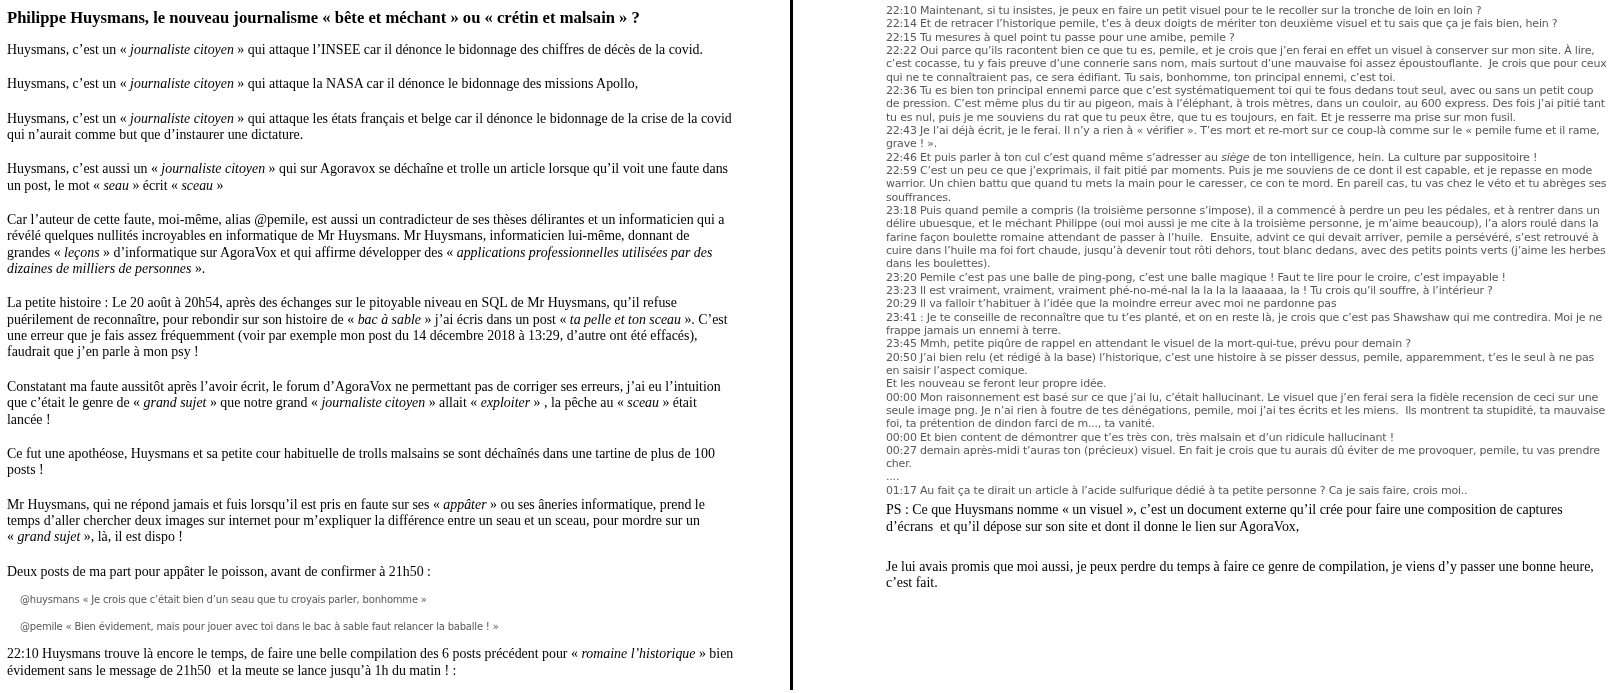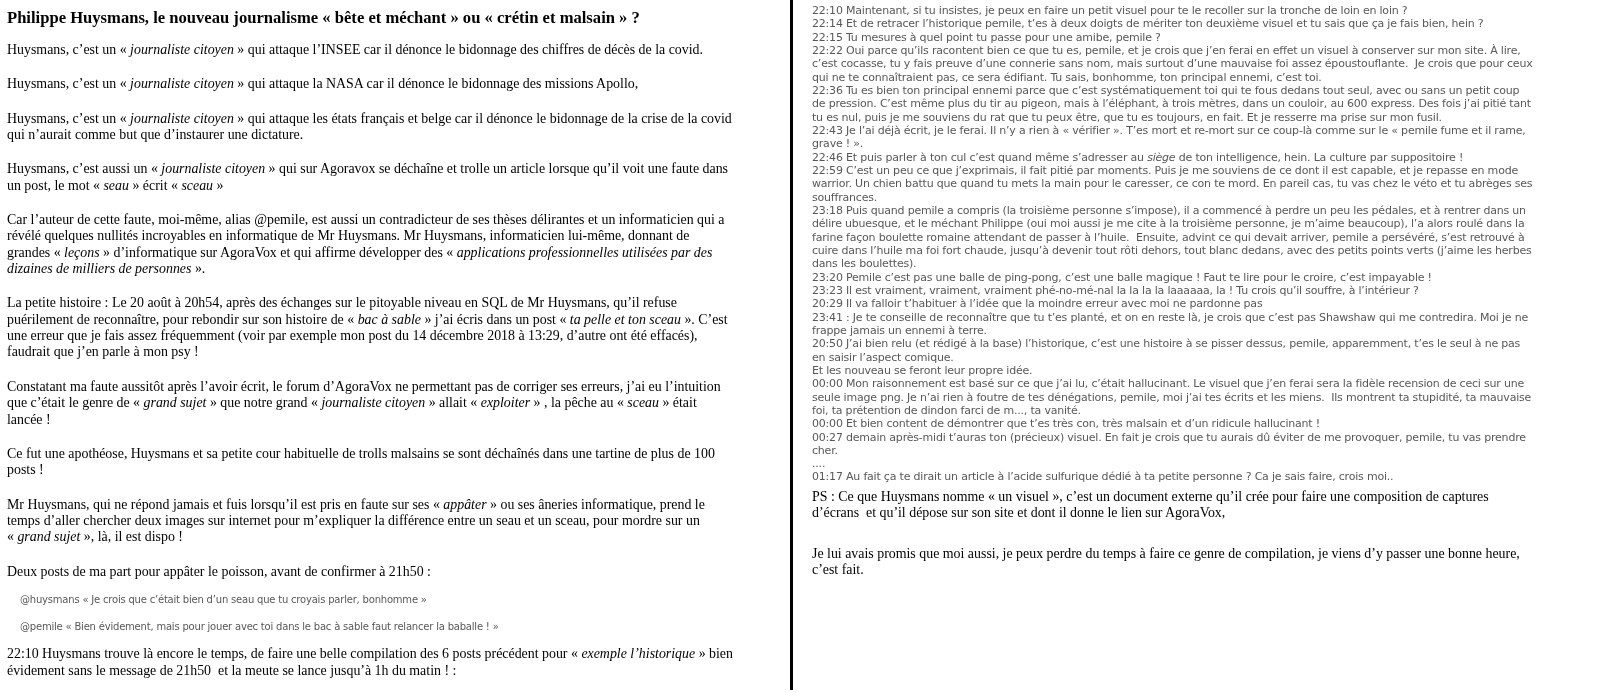--- a/index.html
+++ b/index.html
@@ -11,21 +11,21 @@
     color:var(--c-text,#000);}
   .title{margin:0 0 15px 0;font-size:16.6px;line-height:19px;font-weight:bold;white-space:pre-wrap;}
   .block{margin:0 0 18px 0;white-space:pre-wrap;}
   .block.tight{margin-bottom:0;}
   .block.quote{margin:13px;font-family:"DejaVu Sans",sans-serif;font-size:10px;line-height:13.7px;
     letter-spacing:-0.2px;color:var(--c-muted,#58585a);}
   .block.quote.gap{margin-bottom:13px;}
 
   .divider{position:absolute;left:790px;top:0;width:3px;height:690px;background:var(--c-divider,#000);}
 
-  .right-col{position:absolute;left:812px;top:4px;width:722px;}
+  .right-col{position:absolute;left:886px;top:4px;width:722px;}
   .msg{margin:0;font-family:"DejaVu Sans",sans-serif;font-size:11px;line-height:13.33px;
     letter-spacing:-0.2px;color:var(--c-muted,#58585a);white-space:pre-wrap;}
   .ps{margin-top:5px;font-family:"Liberation Serif",serif;font-size:13.9px;line-height:16.4px;
     color:var(--c-text,#000);}
   .ps-para{margin:0;white-space:pre-wrap;}
   .ps-para + .ps-para{margin-top:24px;}
   i{font-style:italic;}
 </style>
 </head>
 <body>
@@ -41,21 +41,21 @@
         <p class="block"><span>Huysmans, c’est un «&nbsp;</span><i>journaliste citoyen</i><span>&nbsp;» qui attaque les états français et belge car il dénonce le bidonnage de la crise de la covid qui n’aurait comme but que d’instaurer une dictature.</span></p>
         <p class="block"><span>Huysmans, c’est aussi un «&nbsp;</span><i>journaliste citoyen</i><span>&nbsp;» qui sur Agoravox se déchaîne et trolle un article lorsque qu’il voit une faute dans un post, le mot «&nbsp;</span><i>seau</i><span>&nbsp;» écrit «&nbsp;</span><i>sceau</i><span>&nbsp;»</span></p>
         <p class="block"><span>Car l’auteur de cette faute, moi-même, alias @pemile, est aussi un contradicteur de ses thèses délirantes et un informaticien qui a révélé quelques nullités incroyables en informatique de Mr Huysmans. Mr Huysmans, informaticien lui-même, donnant de grandes «&nbsp;</span><i>leçons</i><span>&nbsp;» d’informatique sur AgoraVox et qui affirme développer des «&nbsp;</span><i>applications professionnelles utilisées par des dizaines de milliers de personnes</i><span>&nbsp;».</span></p>
         <p class="block"><span>La petite histoire&nbsp;: Le 20 août à 20h54, après des échanges sur le pitoyable niveau en SQL de Mr Huysmans, qu’il refuse puérilement de reconnaître, pour rebondir sur son histoire de «&nbsp;</span><i>bac à sable</i><span>&nbsp;» j’ai écris dans un post «&nbsp;</span><i>ta pelle et ton sceau</i><span>&nbsp;». C’est une erreur que je fais assez fréquemment (voir par exemple mon post du 14 décembre 2018 à 13:29, d’autre ont été effacés), faudrait que j’en parle à mon psy&nbsp;!</span></p>
         <p class="block"><span>Constatant ma faute aussitôt après l’avoir écrit, le forum d’AgoraVox ne permettant pas de corriger ses erreurs, j’ai eu l’intuition que c’était le genre de «&nbsp;</span><i>grand sujet</i><span>&nbsp;» que notre grand «&nbsp;</span><i>journaliste citoyen</i><span>&nbsp;» allait «&nbsp;</span><i>exploiter</i><span>&nbsp;» , la pêche au «&nbsp;</span><i>sceau</i><span>&nbsp;» était lancée&nbsp;!</span></p>
         <p class="block"><span>Ce fut une apothéose, Huysmans et sa petite cour habituelle de trolls malsains se sont déchaînés dans une tartine de plus de 100 posts&nbsp;!</span></p>
         <p class="block"><span>Mr Huysmans, qui ne répond jamais et fuis lorsqu’il est pris en faute sur ses «&nbsp;</span><i>appâter</i><span>&nbsp;» ou ses âneries informatique, prend le temps d’aller chercher deux images sur internet pour m’expliquer la différence entre un seau et un sceau, pour mordre sur un «&nbsp;</span><i>grand sujet</i><span>&nbsp;», là, il est dispo&nbsp;!</span></p>
         <p class="block tight"><span>Deux posts de ma part pour appâter le poisson, avant de confirmer à 21h50&nbsp;:</span></p>
         <p class="block quote"><span>@huysmans «&nbsp;Je crois que c’était bien d’un seau que tu croyais parler, bonhomme&nbsp;»</span></p>
         <p class="block quote gap"><span>@pemile «&nbsp;Bien évidement, mais pour jouer avec toi dans le bac à sable faut relancer la baballe&nbsp;!&nbsp;»</span></p>
-        <p class="block"><span>22:10 Huysmans trouve là encore le temps, de faire une belle compilation des 6 posts précédent pour «&nbsp;</span><i>exemple l’historique</i><span>&nbsp;» bien évidement sans le message de 21h50  et la meute se lance jusqu’à 1h du matin&nbsp;!&nbsp;:</span></p>
+        <p class="block"><span>22:10 Huysmans trouve là encore le temps, de faire une belle compilation des 6 posts précédent pour «&nbsp;</span><i>romaine l’historique</i><span>&nbsp;» bien évidement sans le message de 21h50  et la meute se lance jusqu’à 1h du matin&nbsp;!&nbsp;:</span></p>
       </div>
   </div>
 
   <div class="divider"></div>
 
   <div class="right-col">
     <div>
 
     <p class="msg"><span>22:10 Maintenant, si tu insistes, je peux en faire un petit visuel pour te le recoller sur la tronche de loin en loin&nbsp;?</span></p>
         <p class="msg"><span>22:14 Et de retracer l’historique pemile, t’es à deux doigts de mériter ton deuxième visuel et tu sais que ça je fais bien, hein&nbsp;?</span></p>
@@ -63,20 +63,21 @@
         <p class="msg"><span>22:22 Oui parce qu’ils racontent bien ce que tu es, pemile, et je crois que j’en ferai en effet un visuel à conserver sur mon site. À lire, c’est cocasse, tu y fais preuve d’une connerie sans nom, mais surtout d’une mauvaise foi assez époustouflante.  Je crois que pour ceux qui ne te connaîtraient pas, ce sera édifiant. Tu sais, bonhomme, ton principal ennemi, c’est toi.</span></p>
         <p class="msg"><span>22:36 Tu es bien ton principal ennemi parce que c’est systématiquement toi qui te fous dedans tout seul, avec ou sans un petit coup de pression. C’est même plus du tir au pigeon, mais à l’éléphant, à trois mètres, dans un couloir, au 600 express. Des fois j’ai pitié tant tu es nul, puis je me souviens du rat que tu peux être, que tu es toujours, en fait. Et je resserre ma prise sur mon fusil.</span></p>
         <p class="msg"><span>22:43 Je l’ai déjà écrit, je le ferai. Il n’y a rien à «&nbsp;vérifier&nbsp;». T’es mort et re-mort sur ce coup-là comme sur le «&nbsp;pemile fume et il rame, grave&nbsp;!&nbsp;».</span></p>
         <p class="msg"><span>22:46 Et puis parler à ton cul c’est quand même s’adresser au </span><i>siège</i><span> de ton intelligence, hein. La culture par suppositoire&nbsp;!</span></p>
         <p class="msg"><span>22:59 C’est un peu ce que j’exprimais, il fait pitié par moments. Puis je me souviens de ce dont il est capable, et je repasse en mode warrior. Un chien battu que quand tu mets la main pour le caresser, ce con te mord. En pareil cas, tu vas chez le véto et tu abrèges ses souffrances.</span></p>
         <p class="msg"><span>23:18 Puis quand pemile a compris (la troisième personne s’impose), il a commencé à perdre un peu les pédales, et à rentrer dans un délire ubuesque, et le méchant Philippe (oui moi aussi je me cite à la troisième personne, je m’aime beaucoup), l’a alors roulé dans la farine façon boulette romaine attendant de passer à l’huile.  Ensuite, advint ce qui devait arriver, pemile a persévéré, s’est retrouvé à cuire dans l’huile ma foi fort chaude, jusqu’à devenir tout rôti dehors, tout blanc dedans, avec des petits points verts (j’aime les herbes dans les boulettes).</span></p>
         <p class="msg"><span>23:20 Pemile c’est pas une balle de ping-pong, c’est une balle magique&nbsp;! Faut te lire pour le croire, c’est impayable&nbsp;!</span></p>
         <p class="msg"><span>23:23 Il est vraiment, vraiment, vraiment phé-no-mé-nal la la la la laaaaaa, la&nbsp;! Tu crois qu’il souffre, à l’intérieur&nbsp;?</span></p>
         <p class="msg"><span>20:29 Il va falloir t’habituer à l’idée que la moindre erreur avec moi ne pardonne pas</span></p>
         <p class="msg"><span>23:41&nbsp;: Je te conseille de reconnaître que tu t’es planté, et on en reste là, je crois que c’est pas Shawshaw qui me contredira. Moi je ne frappe jamais un ennemi à terre.</span></p>
+        <p class="msg"><span>23:45 Mmh, petite piqûre de rappel en attendant le visuel de la mort-qui-tue, prévu pour demain&nbsp;?</span></p>
         <p class="msg"><span>20:50 J’ai bien relu (et rédigé à la base) l’historique, c’est une histoire à se pisser dessus, pemile, apparemment, t’es le seul à ne pas en saisir l’aspect comique.</span></p>
         <p class="msg"><span>Et les nouveau se feront leur propre idée.</span></p>
         <p class="msg"><span>00:00 Mon raisonnement est basé sur ce que j’ai lu, c’était hallucinant. Le visuel que j’en ferai sera la fidèle recension de ceci sur une seule image png. Je n’ai rien à foutre de tes dénégations, pemile, moi j’ai tes écrits et les miens.  Ils montrent ta stupidité, ta mauvaise foi, ta prétention de dindon farci de m..., ta vanité.</span></p>
         <p class="msg"><span>00:00 Et bien content de démontrer que t’es très con, très malsain et d’un ridicule hallucinant&nbsp;!</span></p>
         <p class="msg"><span>00:27 demain après-midi t’auras ton (précieux) visuel. En fait je crois que tu aurais dû éviter de me provoquer, pemile, tu vas prendre cher.</span></p>
         <p class="msg"><span>....</span></p>
         <p class="msg"><span>01:17 Au fait ça te dirait un article à l’acide sulfurique dédié à ta petite personne&nbsp;? Ca je sais faire, crois moi..</span></p>
       </div>
     <div class="ps">
 

